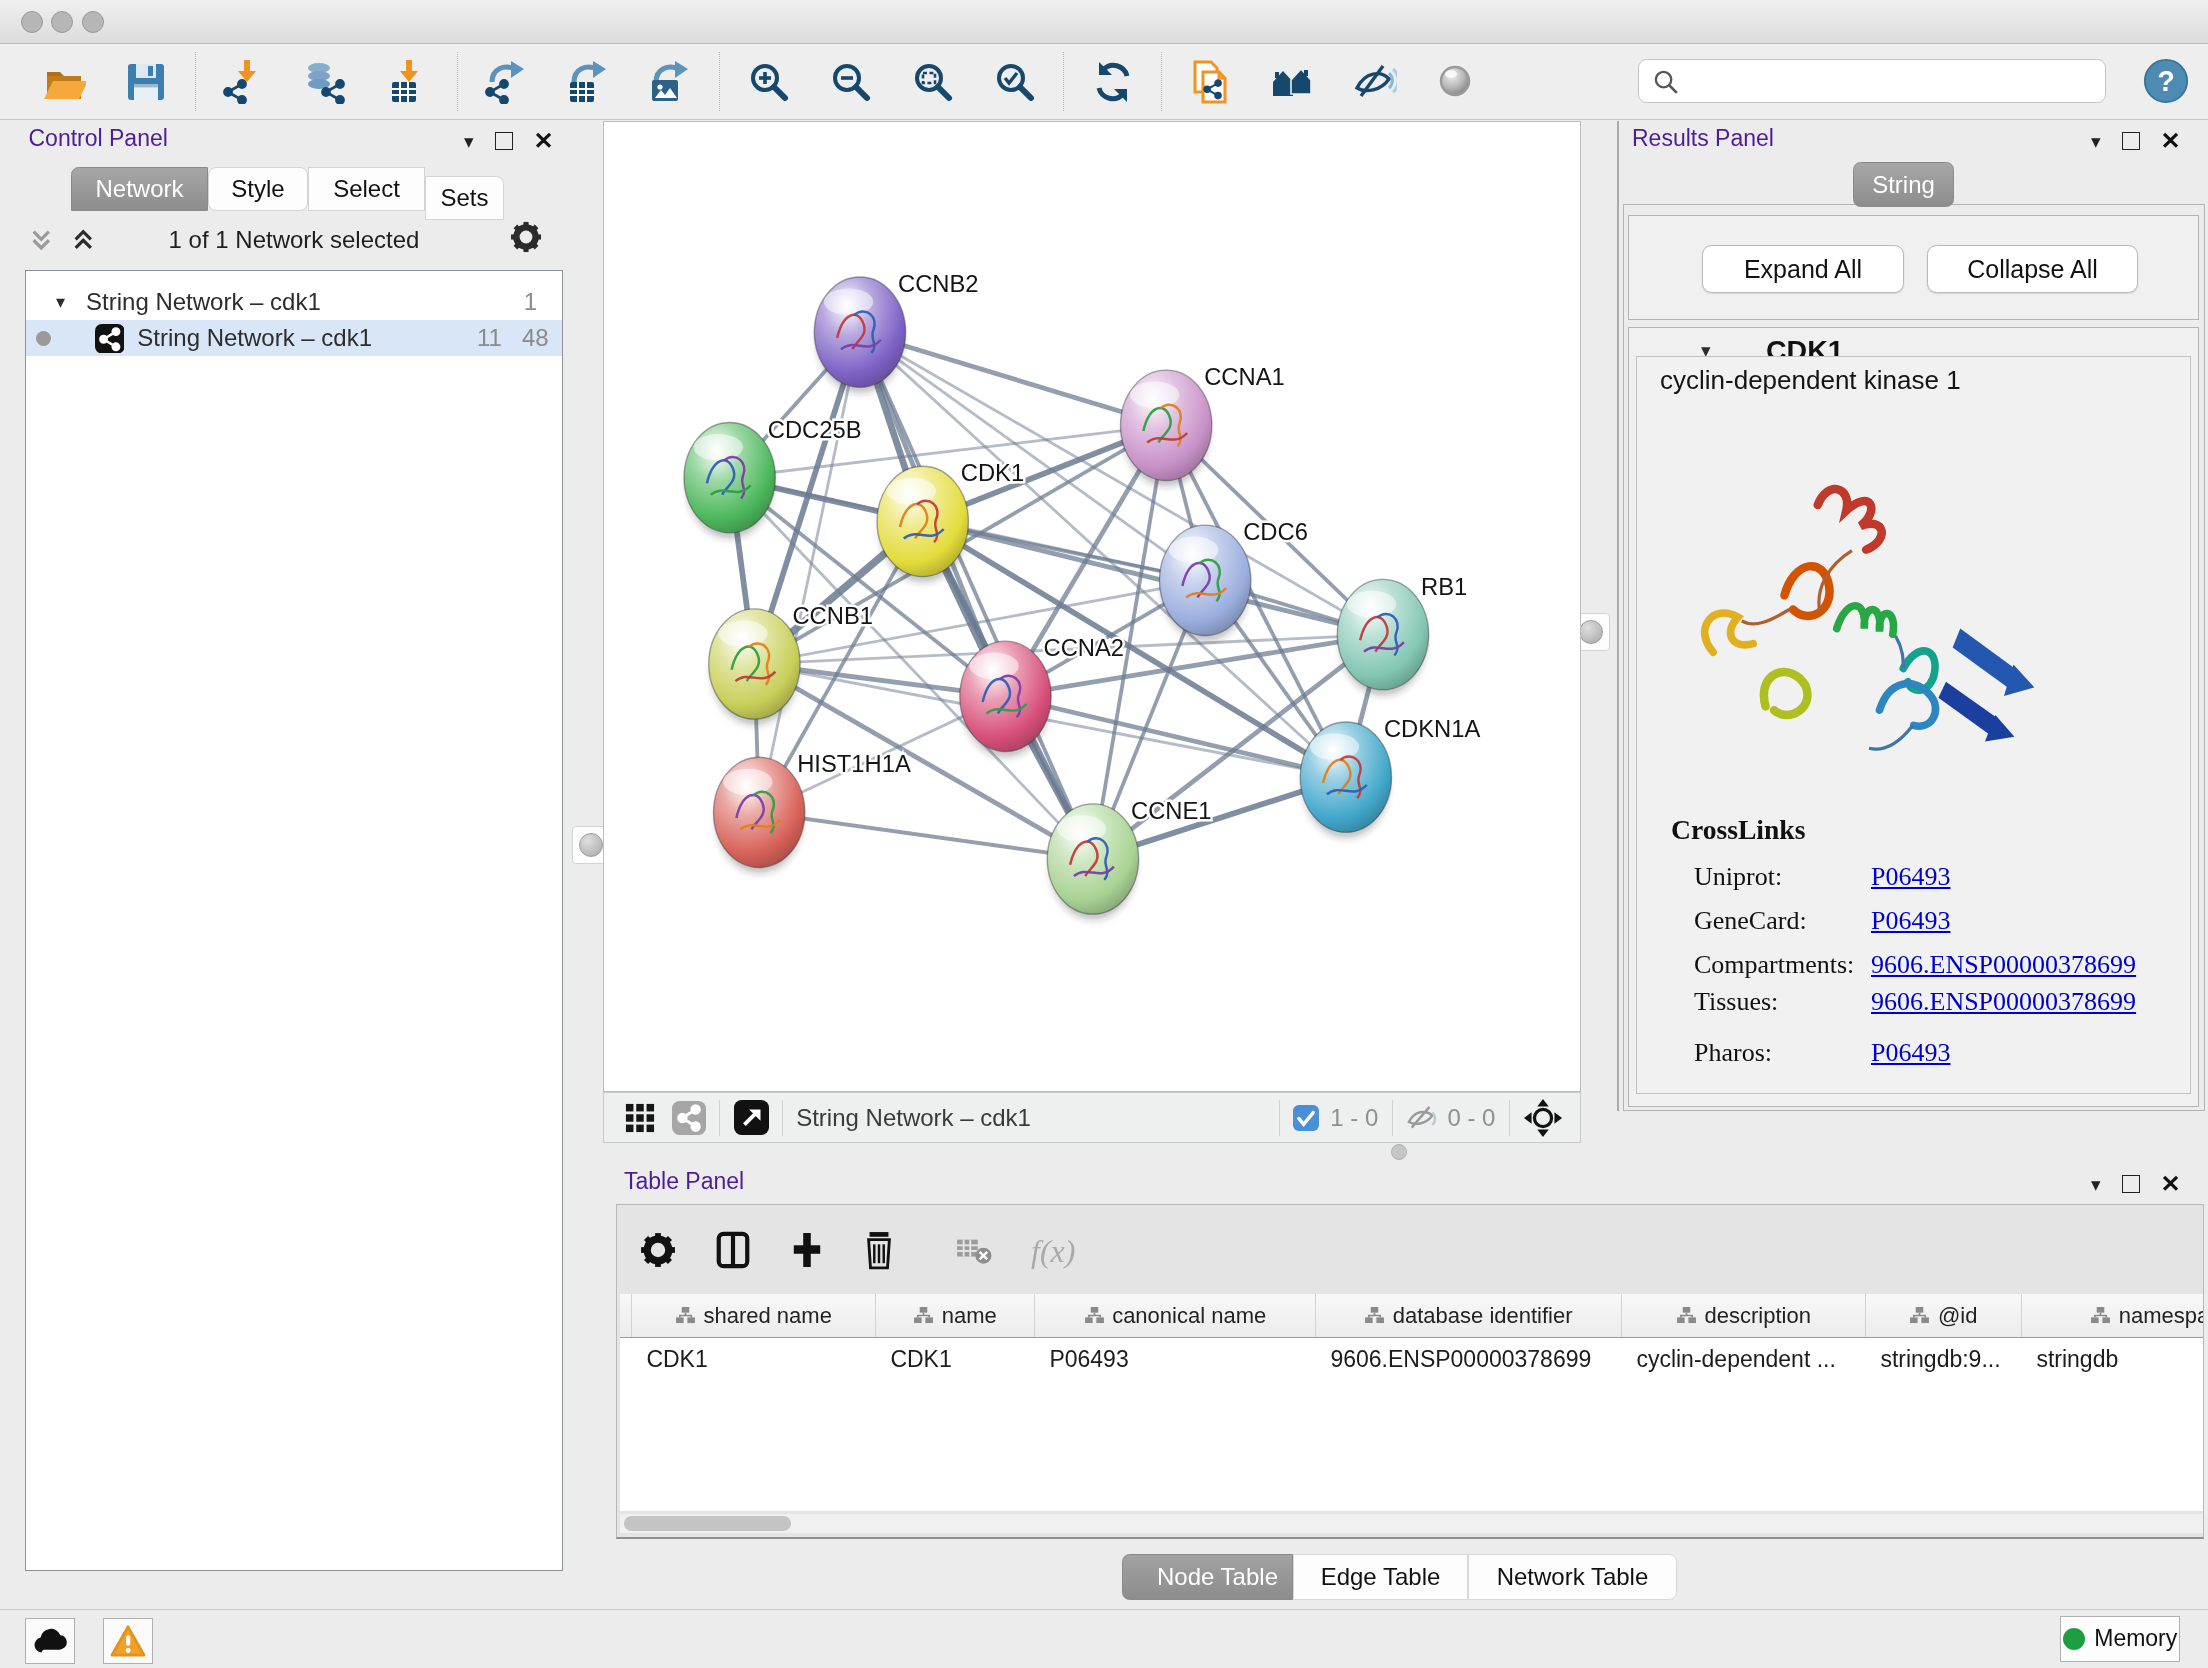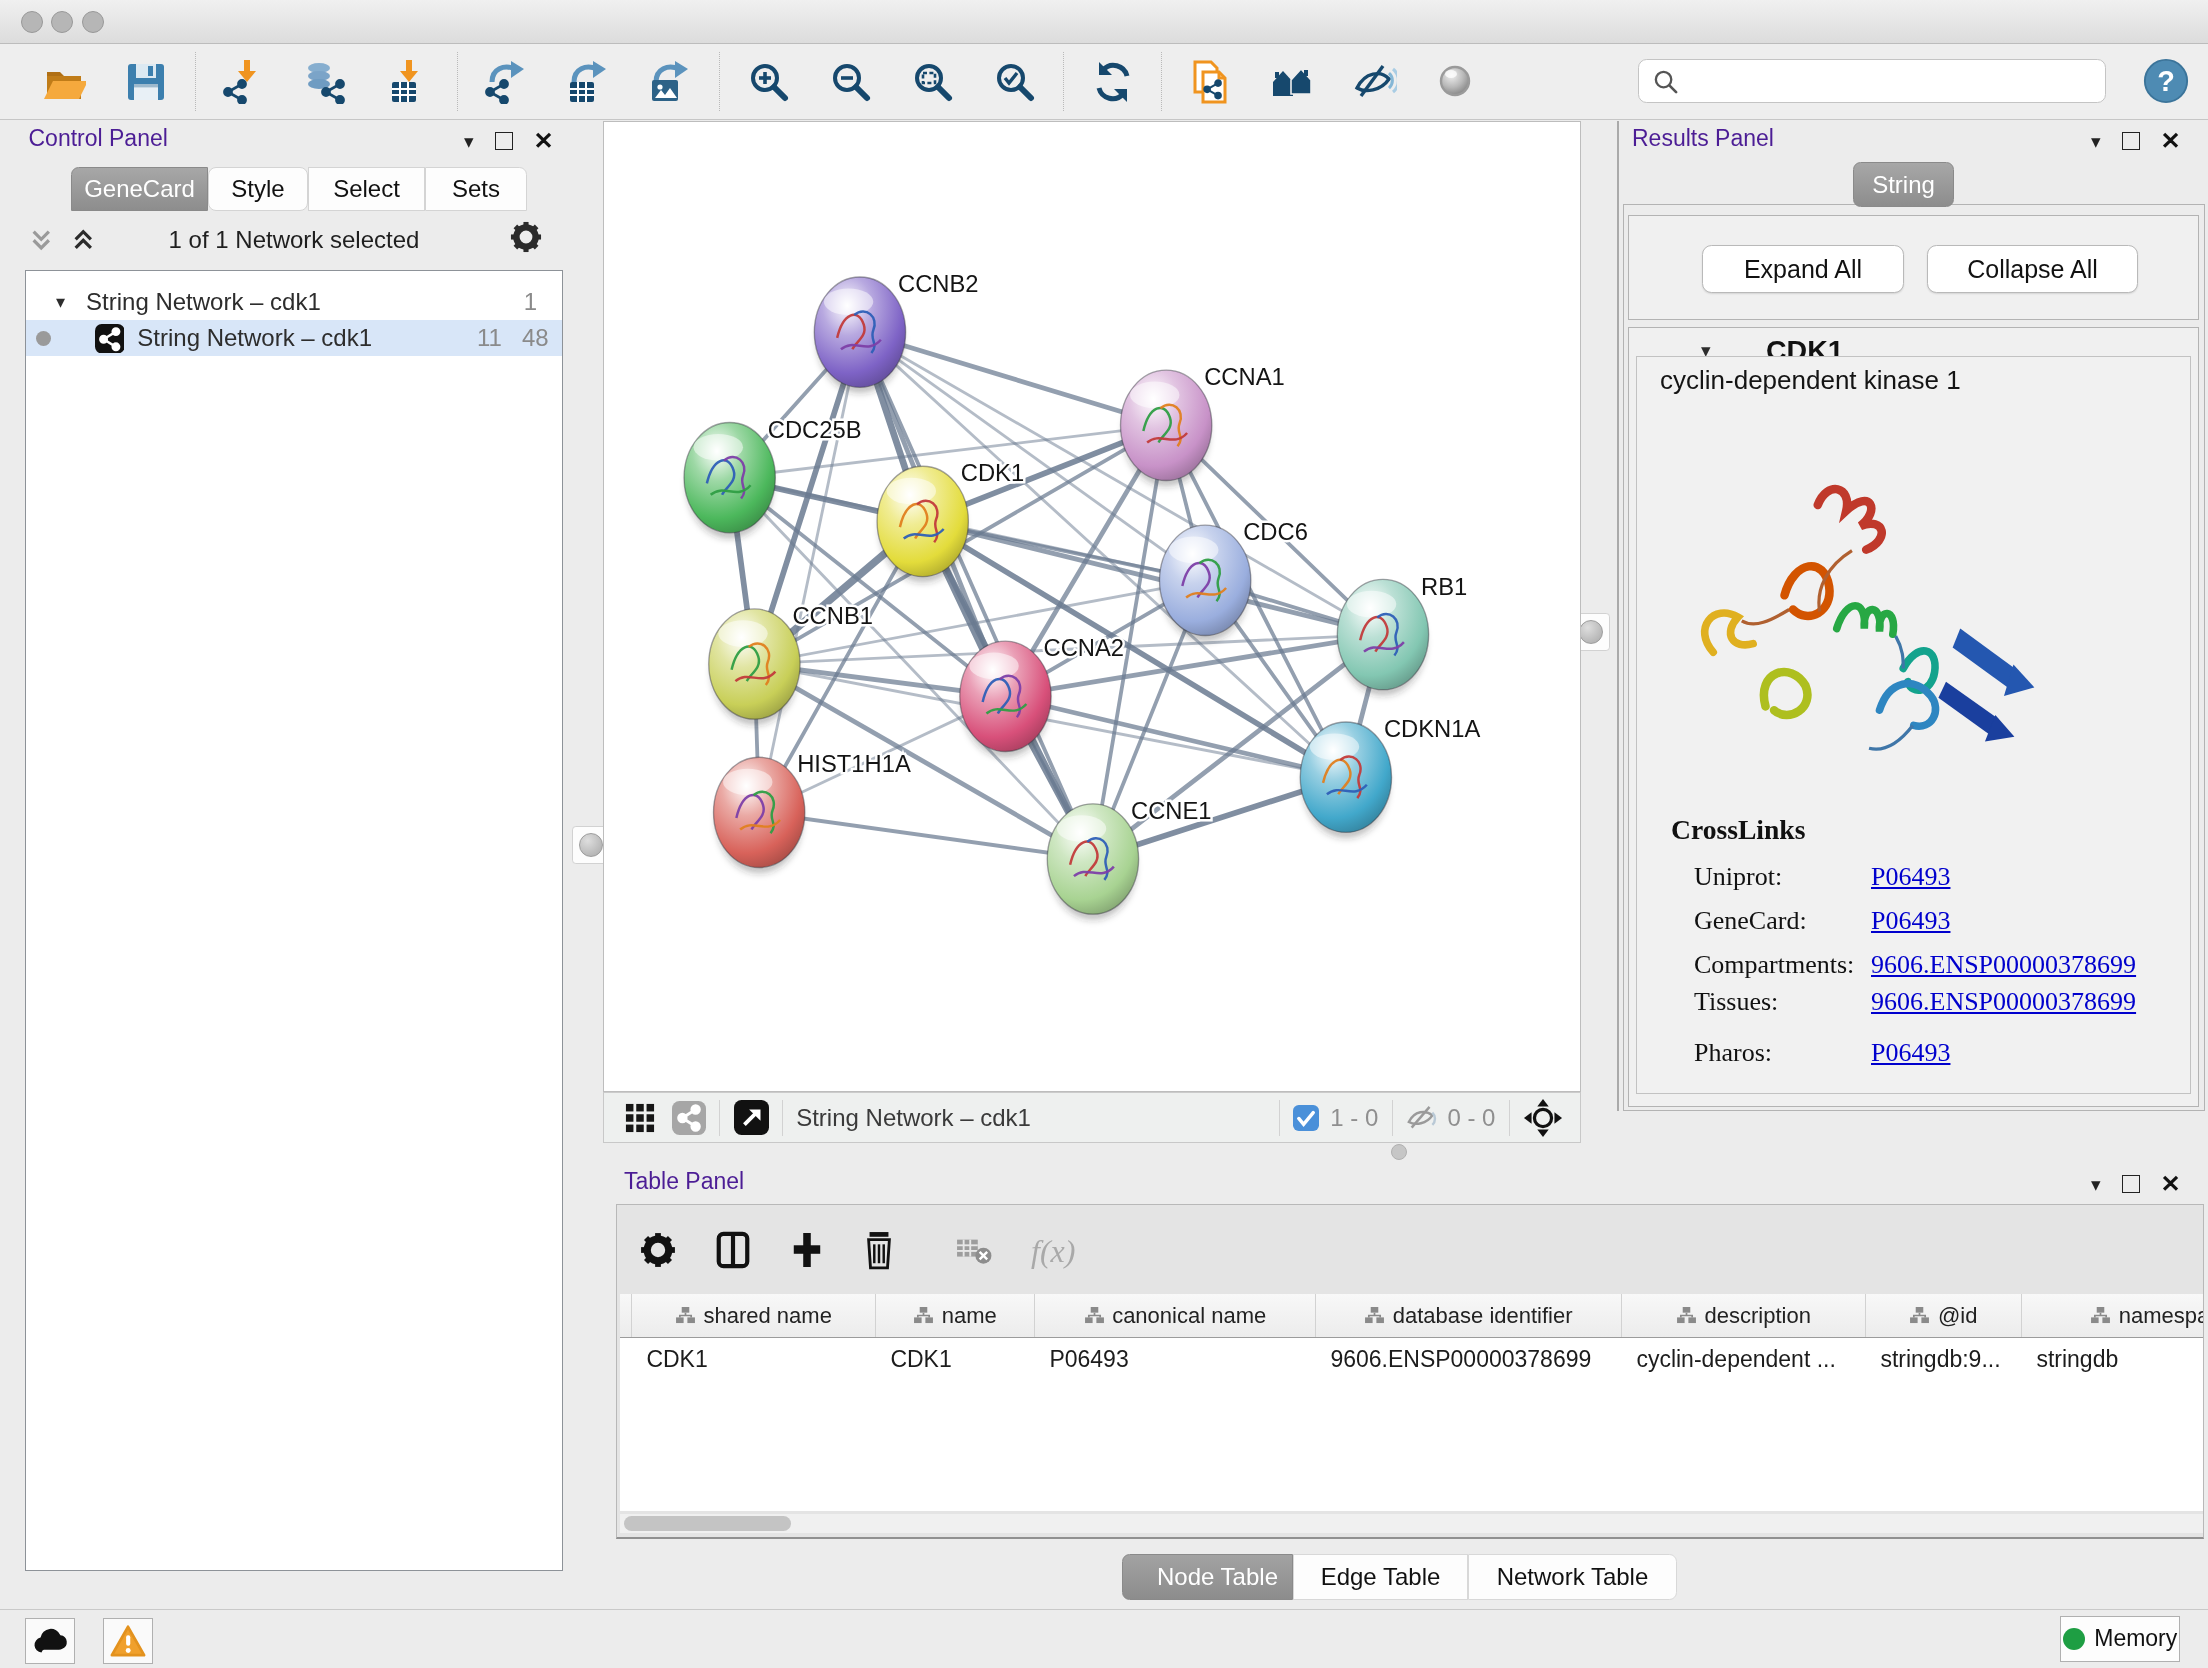--- a/index.html
+++ b/index.html
@@ -304,24 +304,24 @@
     </svg>
 </div>
 
 <div class="abs panel-title" style="left:28.5px;top:125px">Control Panel</div>
 <div class="winctl" style="left:464px;top:129px">
   <span class="wc-tri">▾</span>
   <span class="wc-box"></span>
   <span class="wc-x">✕</span>
 </div>
 <div class="abs" id="cp-tabs" style="left:71px;top:167px;display:flex">
-    <div class="tab first active" style="width: 137px;">GeneCard</div>
+    <div class="tab first active" style="width: 137px;">Network</div>
     <div class="tab" style="width: 100px; border-radius: 8px;">Style</div>
     <div class="tab" style="width: 117px;">Select</div>
-    <div class="tab last" style="width: 102px;">Sets</div>
+    <div class="tab last" style="width: 79px; margin-top: 9px;">Sets</div>
   </div>
 
 <div class="abs" style="left:27px;top:226px;display:flex;align-items:center">
   <span style="margin-right:13.3px">
     <svg width="28.5" height="28.5" viewBox="0 0 30 30">
         <path d="M7 6 l8 8 8-8 M7 15 l8 8 8-8" fill="none" stroke="#9a9a9a" stroke-width="3.4"></path>
       </svg>
   </span>
   <span>
     <svg width="28.5" height="28.5" viewBox="0 0 30 30">

